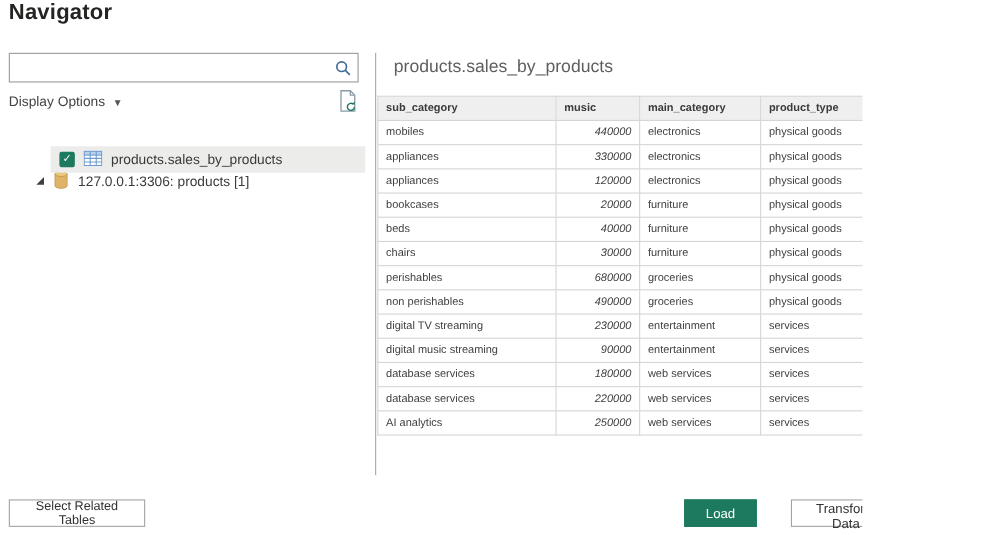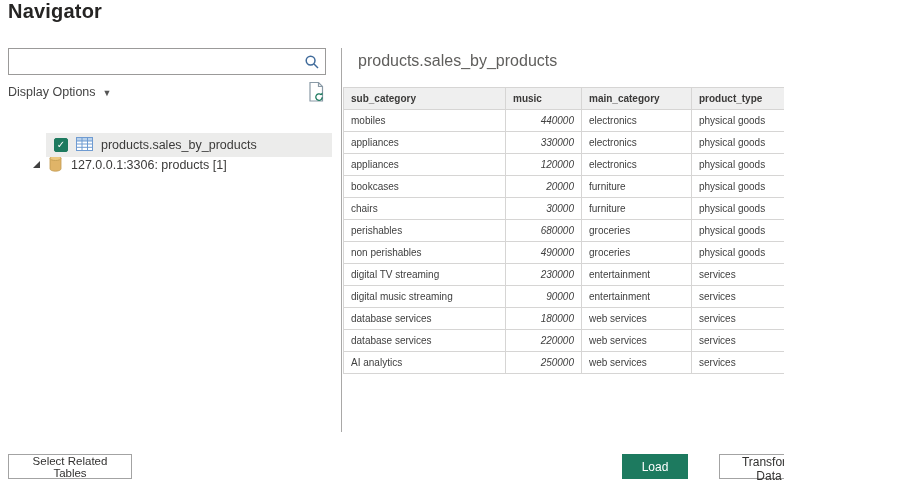--- a/index.html
+++ b/index.html
@@ -307,20 +307,26 @@
           <td>electronics</td>
           <td>physical goods</td>
         </tr>
         <tr>
           <td>bookcases</td>
           <td class="num">20000</td>
           <td>furniture</td>
           <td>physical goods</td>
         </tr>
         <tr>
+          <td>beds</td>
+          <td class="num">40000</td>
+          <td>furniture</td>
+          <td>physical goods</td>
+        </tr>
+        <tr>
           <td>chairs</td>
           <td class="num">30000</td>
           <td>furniture</td>
           <td>physical goods</td>
         </tr>
         <tr>
           <td>perishables</td>
           <td class="num">680000</td>
           <td>groceries</td>
           <td>physical goods</td>

